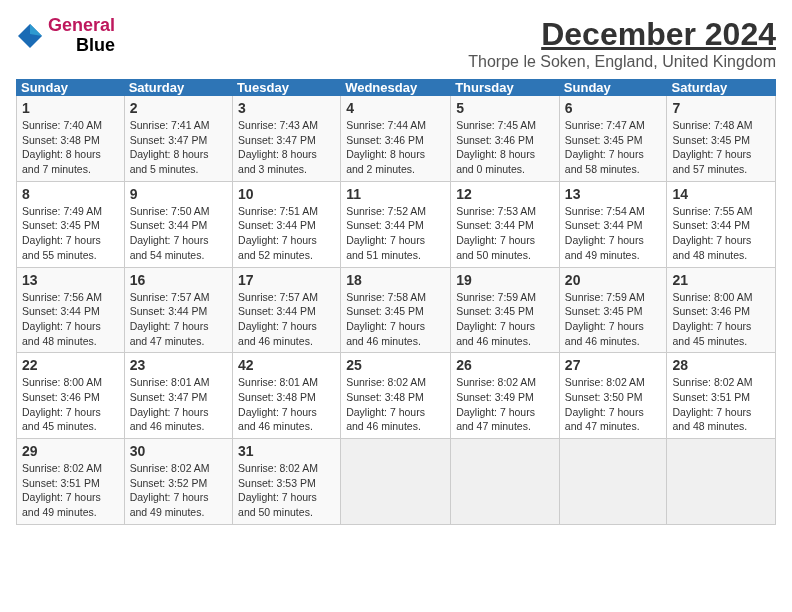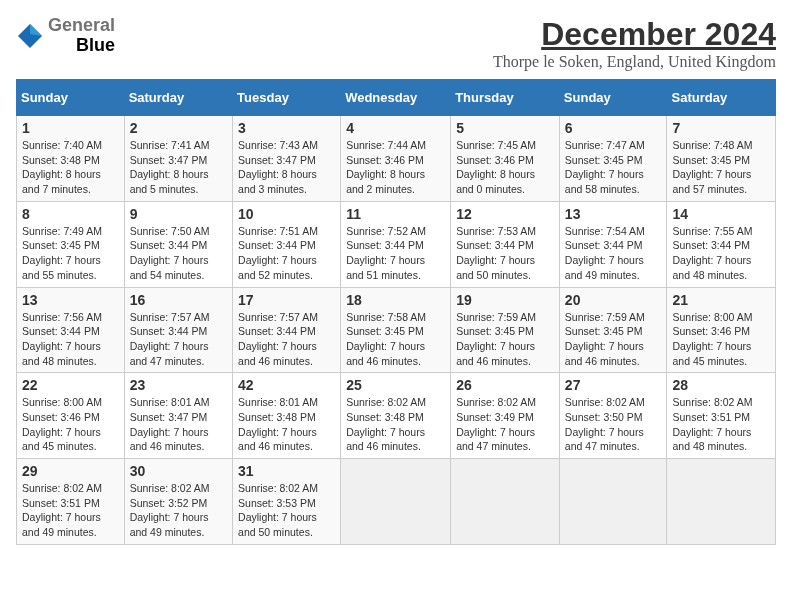--- a/index.html
+++ b/index.html
@@ -21,21 +21,21 @@
       align-items: center;
     }
     .logo-text {
       display: flex;
       flex-direction: column;
       line-height: 1.1;
     }
     .logo-general {
       font-size: 18px;
       font-weight: bold;
-      color: #737373;
+      color: #be185d;
     }
     .logo-blue {
       font-size: 18px;
       font-weight: bold;
       color: #000000;
       text-align: right;
     }
     .logo-icon {
       width: 28px;
       height: 28px;
@@ -46,31 +46,30 @@
     }
     .calendar-title {
       font-size: 32px;
       font-weight: bold;
       color: #333;
       text-decoration: underline;
     }
     .calendar-subtitle {
       font-size: 16px;
       color: #555;
-      font-family: Liberation Serif, serif;
     }
     table {
       width: 100%;
       border-collapse: collapse;
       font-size: 11px;
     }
     thead tr th {
       background-color: #2e75b6;
       color: #fff;
-      padding: 10px 4px;
+      padding: 0 4px;
       text-align: left;
       font-size: 13px;
       font-weight: bold;
       border: 1px solid #2e75b6;
     }
     tbody tr td {
       border: 1px solid #ccc;
       padding: 4px 5px;
       vertical-align: top;
       background: #fff;

